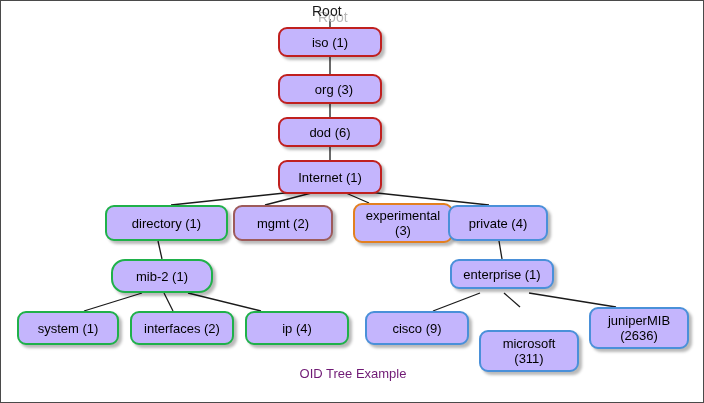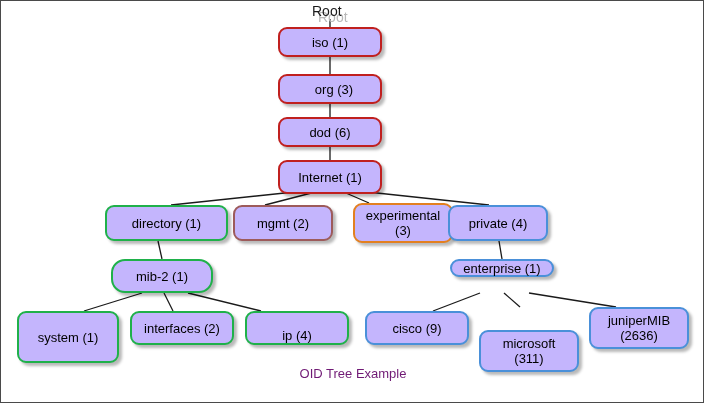--- a/index.html
+++ b/index.html
@@ -96,24 +96,24 @@
       <div class="node" style="left: 277px; top: 26px; width: 104px; height: 30px; border-color: rgb(192, 32, 31);"><span>iso (1)</span></div>
       <div class="node" style="left: 277px; top: 73px; width: 104px; height: 30px; border-color: rgb(192, 32, 31); padding-left: 8px;"><span>org (3)</span></div>
       <div class="node" style="left: 277px; top: 116px; width: 104px; height: 30px; border-color: rgb(192, 32, 31);"><span>dod (6)</span></div>
       <div class="node" style="left: 277px; top: 159px; width: 104px; height: 34px; border-color: rgb(192, 32, 31);"><span>Internet (1)</span></div>
       <div class="node" style="left: 104px; top: 204px; width: 123px; height: 36px; border-color: rgb(31, 177, 74);"><span>directory (1)</span></div>
       <div class="node" style="left: 224px; top: 204px; width: 100px; height: 36px; border-color: rgb(157, 91, 91); margin-left: 8px;"><span>mgmt (2)</span></div>
       <div class="node" style="left: 334px; top: 202px; width: 100px; height: 40px; border-color: rgb(227, 128, 32); margin-left: 18px;"><span>experimental
 (3)</span></div>
       <div class="node" style="left: 447px; top: 204px; width: 100px; height: 36px; border-color: rgb(74, 144, 217);"><span>private (4)</span></div>
       <div class="node" style="left: 110px; top: 258px; width: 102px; height: 34px; border-color: rgb(31, 177, 74); border-radius: 14px;"><span>mib-2 (1)</span></div>
-      <div class="node" style="left: 449px; top: 258px; width: 104px; height: 18px; border-color: rgb(74, 144, 217); text-align: right;"><span>enterprise (1)</span></div>
-      <div class="node" style="left: 16px; top: 310px; width: 102px; height: 52px; border-color: rgb(31, 177, 74);"><span>system (1)</span></div>
+      <div class="node" style="left: 449px; top: 258px; width: 104px; height: 30px; border-color: rgb(74, 144, 217); text-align: right;"><span>enterprise (1)</span></div>
+      <div class="node" style="left: 16px; top: 310px; width: 102px; height: 34px; border-color: rgb(31, 177, 74);"><span>system (1)</span></div>
       <div class="node" style="left: 129px; top: 310px; width: 104px; height: 34px; border-color: rgb(31, 177, 74);"><span>interfaces (2)</span></div>
-      <div class="node" style="left: 244px; top: 310px; width: 104px; height: 34px; border-color: rgb(31, 177, 74); align-items: flex-end;"><span>ip (4)</span></div>
+      <div class="node" style="left: 244px; top: 310px; width: 104px; height: 34px; border-color: rgb(31, 177, 74);"><span>ip (4)</span></div>
       <div class="node" style="left: 364px; top: 310px; width: 104px; height: 34px; border-color: rgb(74, 144, 217);"><span>cisco (9)</span></div>
       <div class="node" style="left: 478px; top: 306px; width: 100px; height: 42px; border-color: rgb(74, 144, 217); margin-top: 23px;"><span>microsoft
 (311)</span></div>
       <div class="node" style="left: 588px; top: 306px; width: 100px; height: 42px; border-color: rgb(74, 144, 217);"><span>juniperMIB
 (2636)</span></div>
     </div>
 
   <div class="caption" style="left: 0px; top: 365px; width: 704px;">OID Tree Example</div>
 
 </div>

